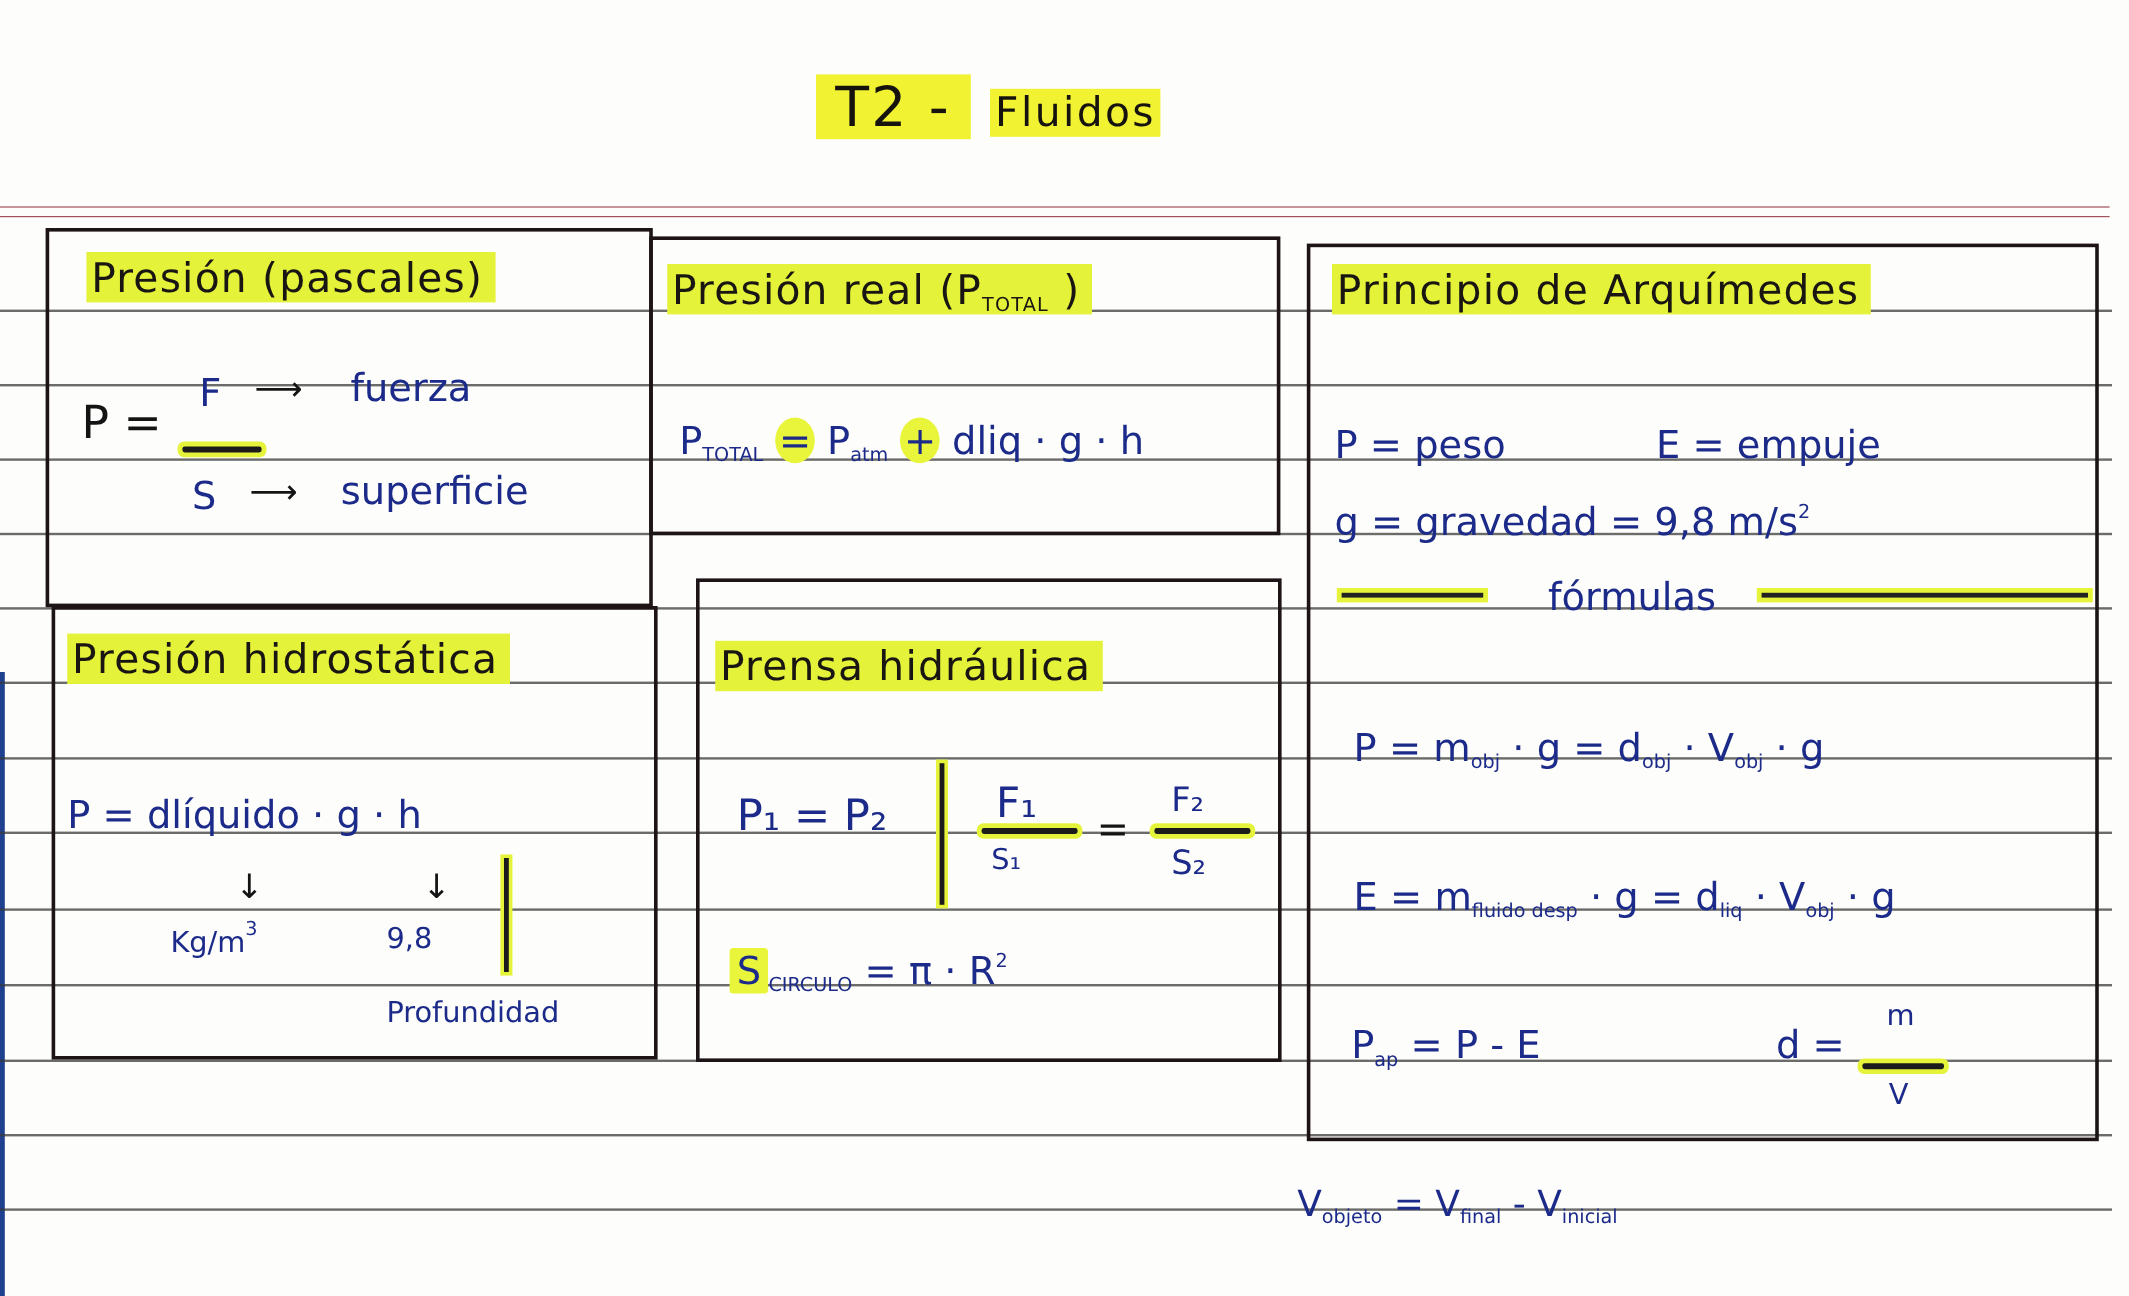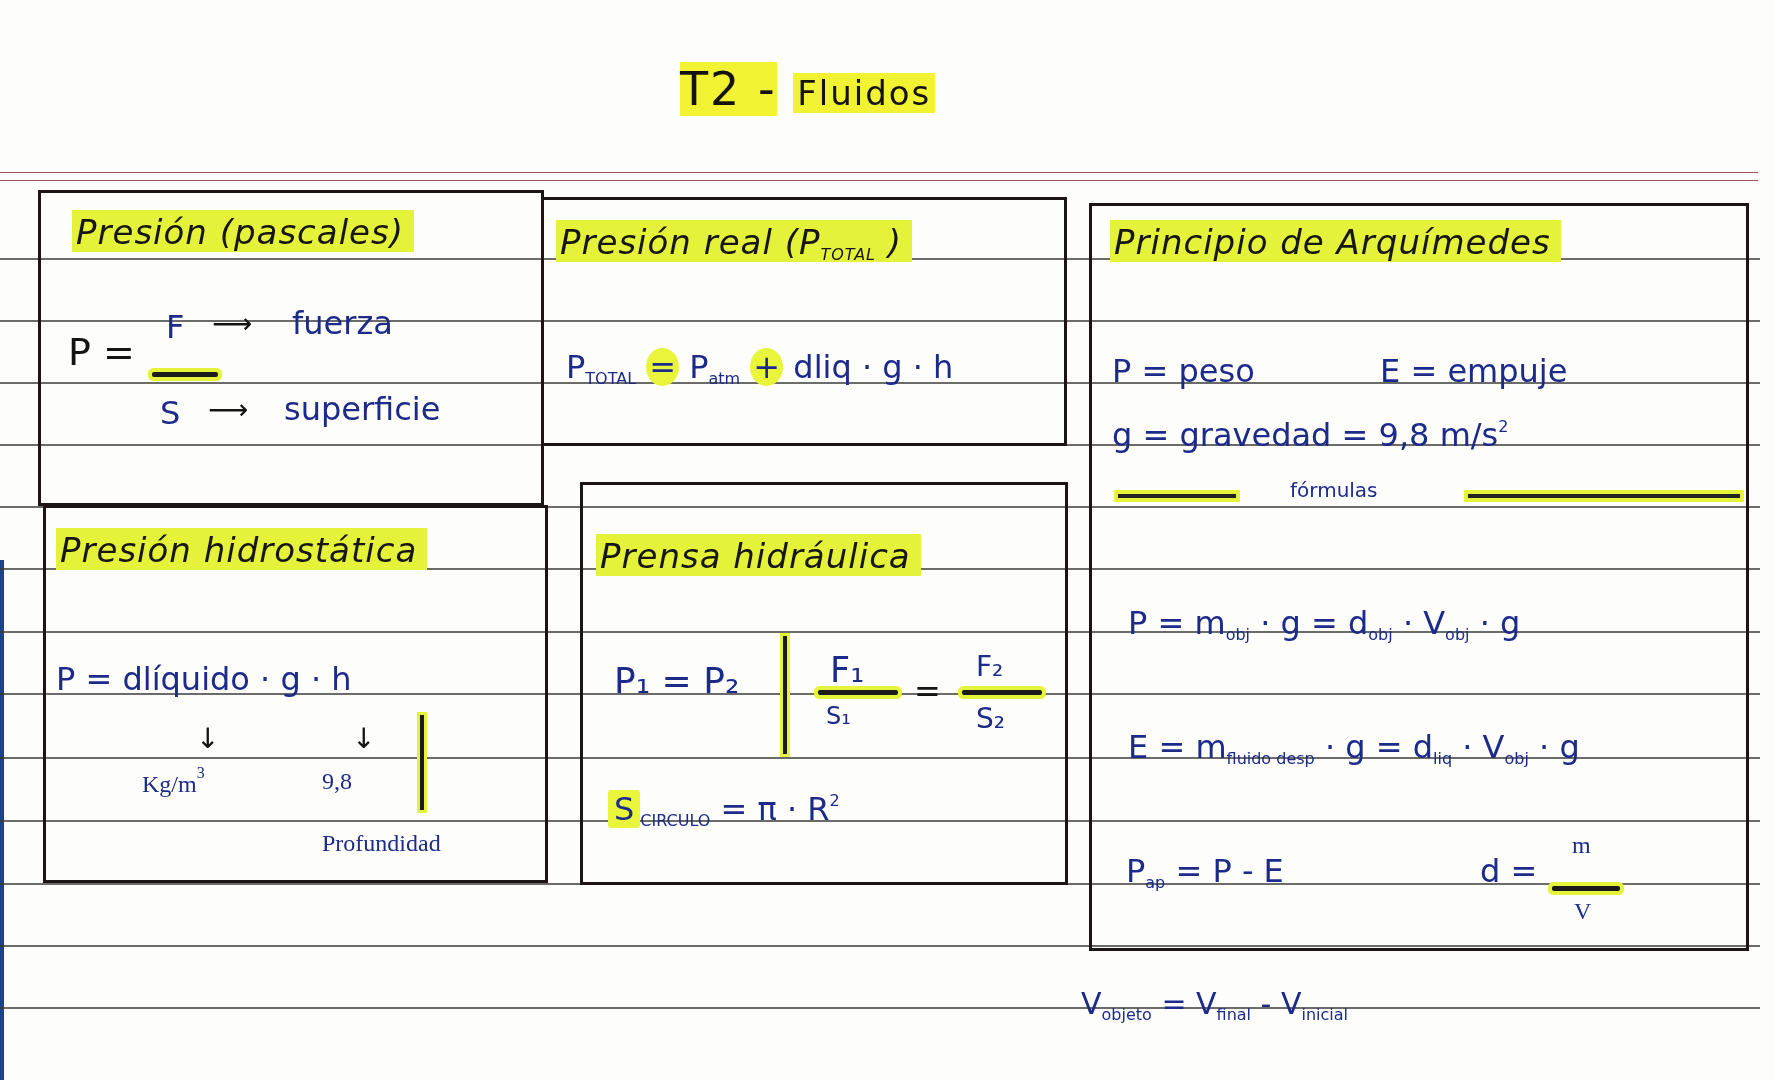--- a/index.html
+++ b/index.html
@@ -11,32 +11,32 @@
   .left-strip { position:absolute; left:0; top:560px; width:4px; height:520px; background:#1f3f8f; }
   .red-line { position:absolute; left:0; width:1758px; height:1px; background:#a0525c; }
   .rule { position:absolute; left:0; width:1760px; height:1.5px; background:#3a3a3a; opacity:.75; }
   .box { position:absolute; border:3.5px solid #1c1416; background:transparent; box-sizing:border-box; }
   .hl { background:#e9f53a; padding:0 6px; border-radius:3px; }
   .hl-dot { background:#e9f53a; border-radius:50%; padding:0 3px; }
   .title {
     position:absolute; left:680px; top:62px; font-size:46px; color:#16130f;
     font-family:"DejaVu Sans", sans-serif; letter-spacing:2px;
   }
-  .title .t1 { background:#f0f232; padding:0 0; }
+  .title .t1 { background:#f0f232; padding:0 16px; }
   .title .t2 { background:#f0f232; padding:0 4px; font-size:34px; }
   .heading {
     position:absolute; font-size:34px; color:#181512; white-space:nowrap;
     font-family:"DejaVu Sans", sans-serif; letter-spacing:1px;
   }
-  .heading span.bg { background:#e4f23a; padding:2px 10px 0 4px;font-style:italic; }
+  .heading span.bg { background:#e4f23a; padding:2px 10px 0 4px; }
   .ink { position:absolute; color:#1c2b8a; font-size:32px; white-space:nowrap; font-family:"DejaVu Sans", sans-serif; }
   .ink.dark { color:#141414; }
   .sub { font-size:16px; vertical-align:-6px; }
   .sup { font-size:16px; vertical-align:14px; }
-  .small { font-size:24px;font-family:Liberation Serif, serif; }
+  .small { font-size:24px; }
   .frac-bar { position:absolute; height:5px; background:#1b1b1b; border-radius:2px; box-shadow:0 0 0 4px #e5f43a; }
   .arrow { position:absolute; color:#141414; font-size:28px; }
   .vbar { position:absolute; width:4px; background:#1b1b1b; box-shadow:0 0 0 3px #e5f43a; }
   .hline { position:absolute; height:4px; background:#222; box-shadow:0 0 0 4px #e5f43a; }
 </style>
 </head>
 <body>
 
 <div class="left-strip"></div>
 <div class="red-line" style="top:172px"></div>
@@ -89,21 +89,21 @@
 <div class="box" style="left:1089px;top:203px;width:660px;height:748px"></div>
 <div class="heading" style="left:1110px;top:222px">
   <span class="bg">Principio de Arquímedes</span>
 </div>
 <div class="ink" style="left:1112px;top:352px">P = peso</div>
 <div class="ink" style="left:1380px;top:352px">E = empuje</div>
 <div class="ink" style="left:1112px;top:416px">
   <span>g = gravedad = 9,8 m/s</span><span class="sup">2</span>
 </div>
 <div class="hline" style="left:1118px;top:494px;width:118px"></div>
-<div class="ink" style="left:1290px;top:478px;font-size:20px">fórmulas</div>
+<div class="ink" style="left:1290px;top:478px;font-size:32px">fórmulas</div>
 <div class="hline" style="left:1468px;top:494px;width:272px"></div>
 
 <div class="ink" style="left:1128px;top:604px">
   <span>P = m</span><span class="sub">obj</span>
   <span>· g = d</span><span class="sub">obj</span>
   <span>· V</span><span class="sub">obj</span>
   <span>· g</span>
 </div>
 <div class="ink" style="left:1128px;top:728px">
   <span>E = m</span><span class="sub">fluido desp</span>

